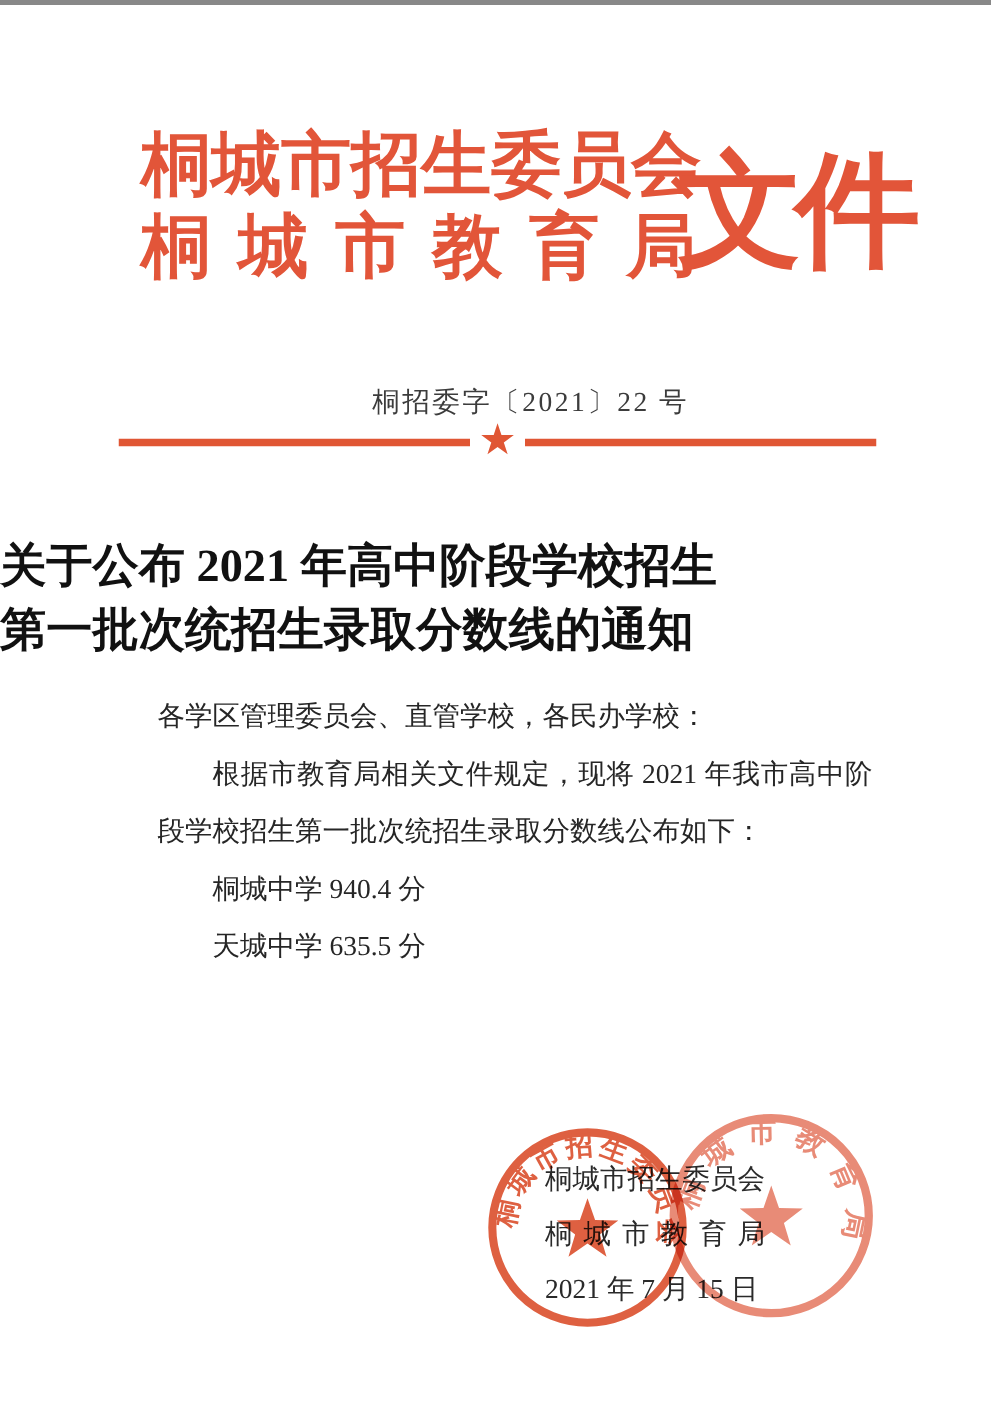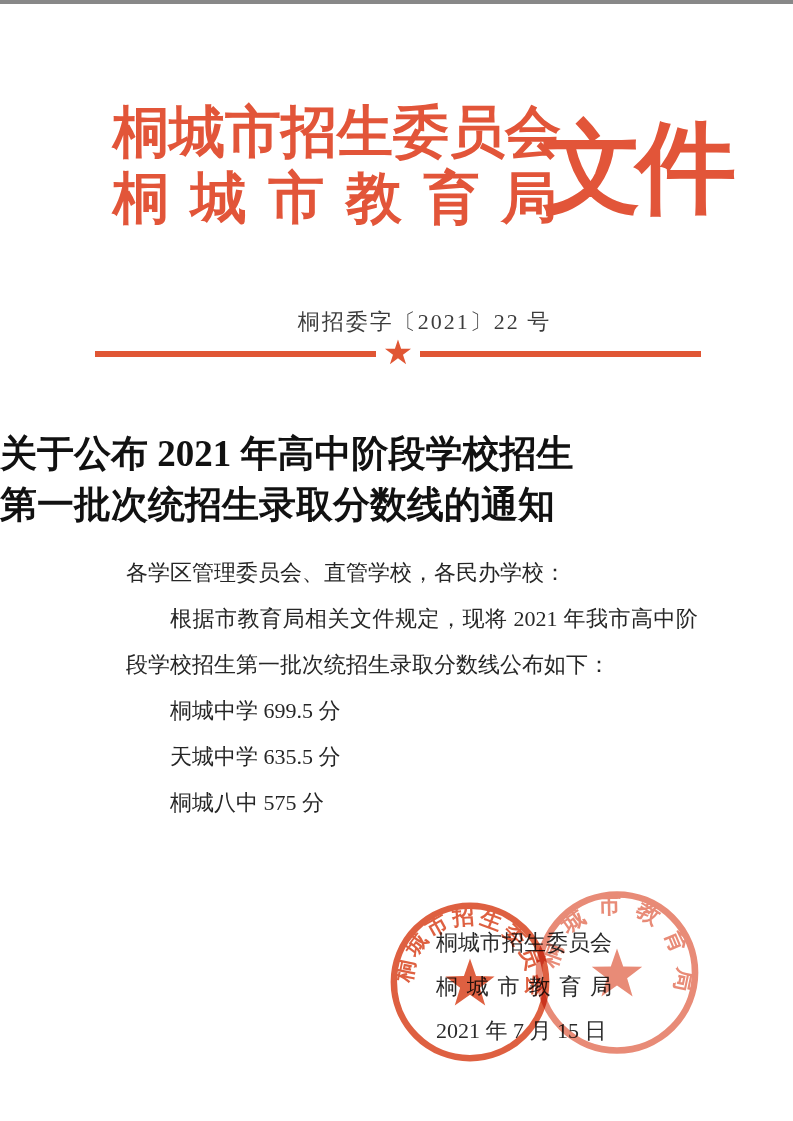--- a/index.html
+++ b/index.html
@@ -102,23 +102,22 @@
   </div>
 
   <div class="title">
     <div>关于公布 2021 年高中阶段学校招生</div>
     <div>第一批次统招生录取分数线的通知</div>
   </div>
 
   <div class="body-text">
     <p class="salutation">各学区管理委员会、直管学校，各民办学校：</p>
     <p class="para">根据市教育局相关文件规定，现将 2021 年我市高中阶段学校招生第一批次统招生录取分数线公布如下：</p>
-    <p class="score">桐城中学 699.5 分</p>
+    <p class="score">桐城中学 940.4 分</p>
     <p class="score">天城中学 635.5 分</p>
-    <p class="score">桐城八中 575 分</p>
   </div>
 
   <div class="signature">
     <div class="sig-line">桐城市招生委员会</div>
     <div class="sig-line justify-line">桐城市教育局</div>
     <div class="sig-line date">2021 年 7 月 15 日</div>
   </div>
 
   <svg class="seal seal-left" viewBox="0 0 200 200">
     <circle cx="100" cy="100" r="94" fill="none" stroke-width="8" stroke="#da4a26"></circle>

